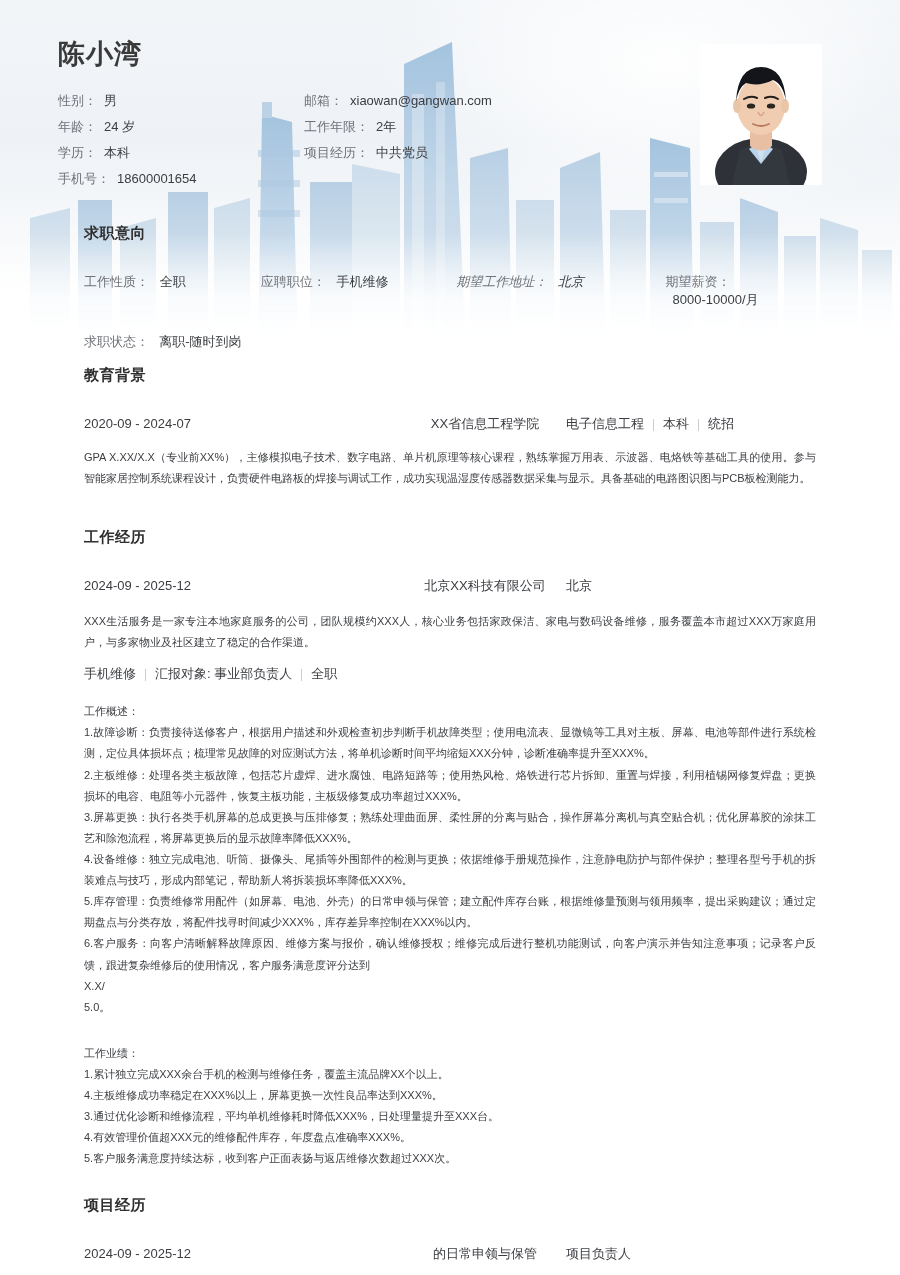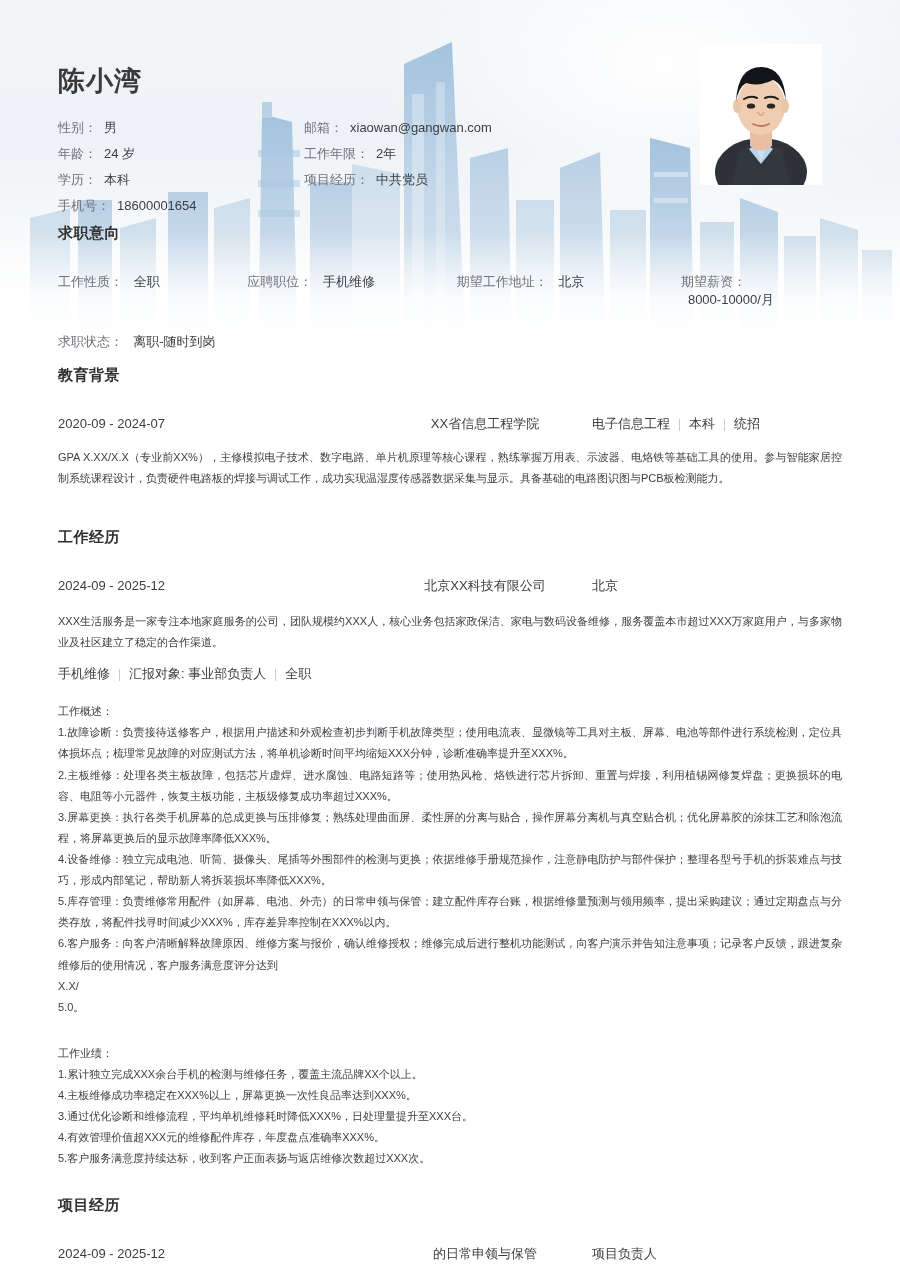--- a/index.html
+++ b/index.html
@@ -24,41 +24,41 @@
     position:absolute; inset:0;
     background:
       radial-gradient(ellipse 420px 250px at 74% 18%, rgba(255,255,255,0.95), rgba(255,255,255,0) 70%),
       linear-gradient(180deg,#f2f5f8 0%,#eef2f6 40%,#fbfcfd 78%,#ffffff 100%);
   }
   .city { position:absolute; left:0; bottom:0; width:900px; height:330px; }
   .fade {
     position:absolute; left:0; right:0; bottom:0; height:120px;
     background:linear-gradient(180deg, rgba(255,255,255,0) 0%, rgba(255,255,255,0.82) 55%, #ffffff 100%);
   }
-  .hdr-inner { position:relative; z-index:5; padding:38px 0 0 58px;margin-top:27px; }
+  .hdr-inner { position:relative; z-index:5; padding:38px 0 0 58px; }
   .name {
     font-size:27px; font-weight:bold; color:#3a3a3a; letter-spacing:1px;
     margin:0 0 22px 0; line-height:1.2;
   }
   .info-grid { display:flex; }
   .info-col { display:flex; flex-direction:column; }
   .info-col.left { width:246px; }
   .info-row { display:flex; align-items:baseline; height:26px; font-size:13px; }
   .info-label { color:#6f7278; white-space:nowrap; }
   .info-val { color:#3b3d41; margin-left:7px; white-space:nowrap; }
 
   .photo {
     position:absolute; right:78px; top:44px; z-index:6;
     width:122px; height:141px; background:#fff;
     overflow:hidden;
   }
   .photo svg { display:block; }
 
   
-  .sect { padding:0 58px; }
+  .sect { padding:0 84px; }
   .sect-title {
     font-size:15px; font-weight:bold; color:#2f2f2f;
     letter-spacing:.5px;
   }
   .row3 {
     display:flex; align-items:baseline;
     font-size:13px; color:#3b3d41;
   }
   .c-left { width:320px; }
   .c-mid { flex:1; text-align:center; }
@@ -201,21 +201,21 @@
     <div style="height:30px"></div>
     <div style="display:flex; font-size:13px; color:#3b3d41;">
       <div style="width:190px;">
         <span class="info-label">工作性质：</span>
         <span class="info-val">全职</span>
       </div>
       <div style="width:210px;">
         <span class="info-label">应聘职位：</span>
         <span class="info-val">手机维修</span>
       </div>
-      <div style="width:225px;">
+      <div style="width:225px;font-style:italic;">
         <span class="info-label">期望工作地址：</span>
         <span class="info-val">北京</span>
       </div>
       <div>
         <span class="info-label">期望薪资：</span>
         <span class="info-val">8000-10000/月</span>
       </div>
     </div>
     <div style="height:24px"></div>
     <div style="font-size:13px; color:#3b3d41;font-family:Liberation Serif, serif;">

